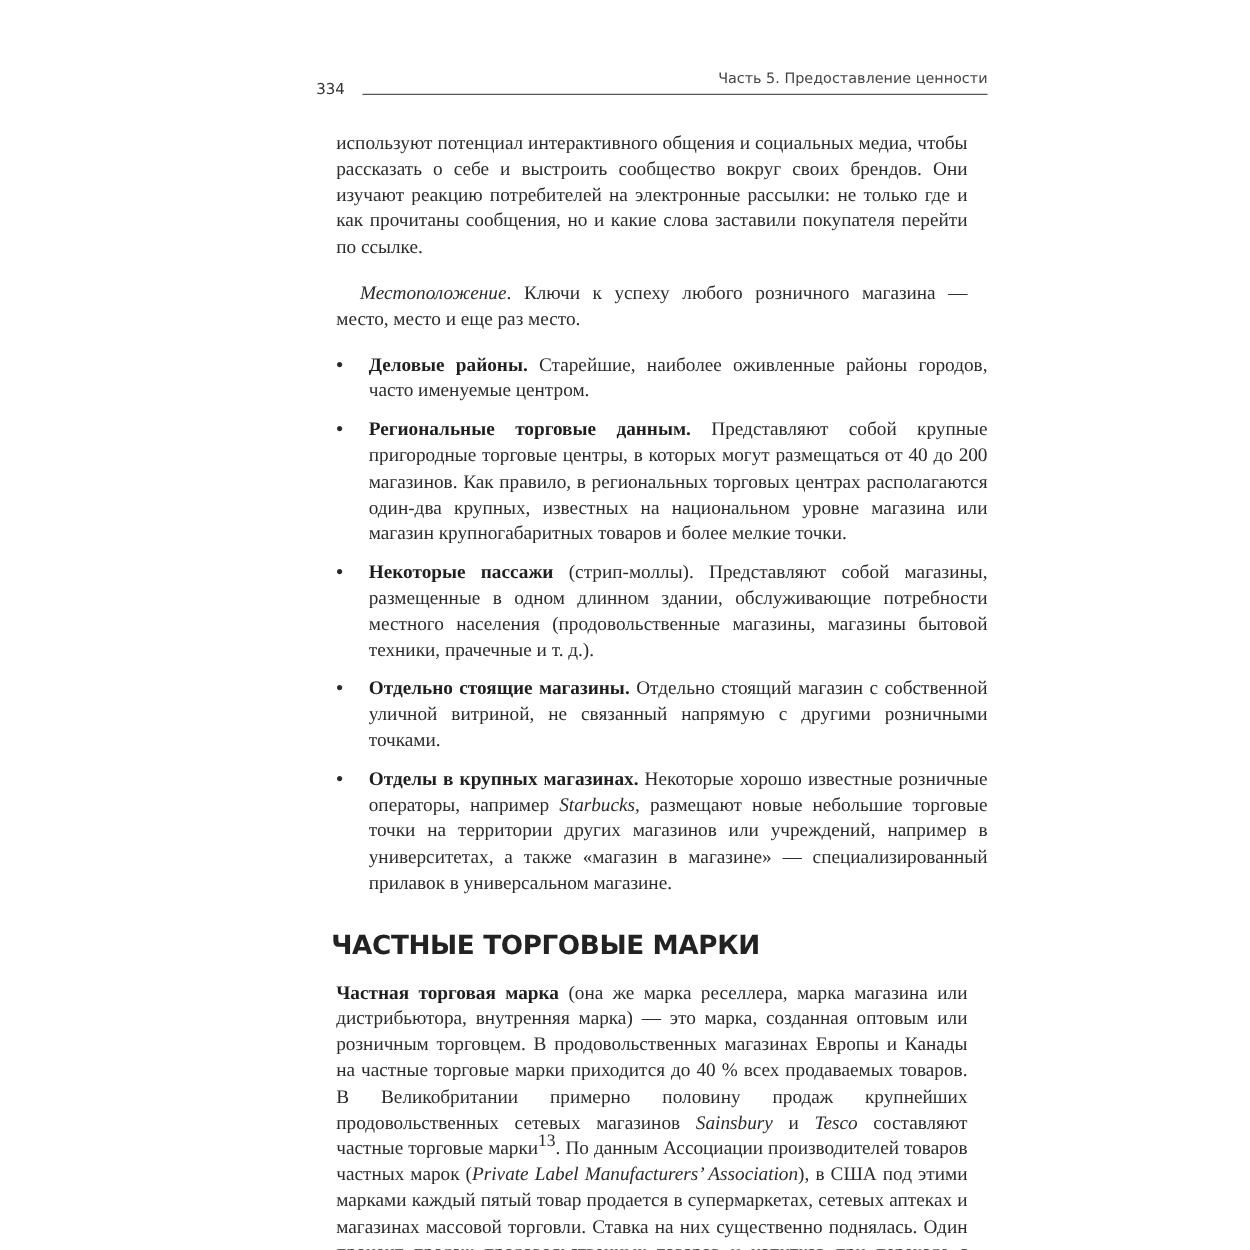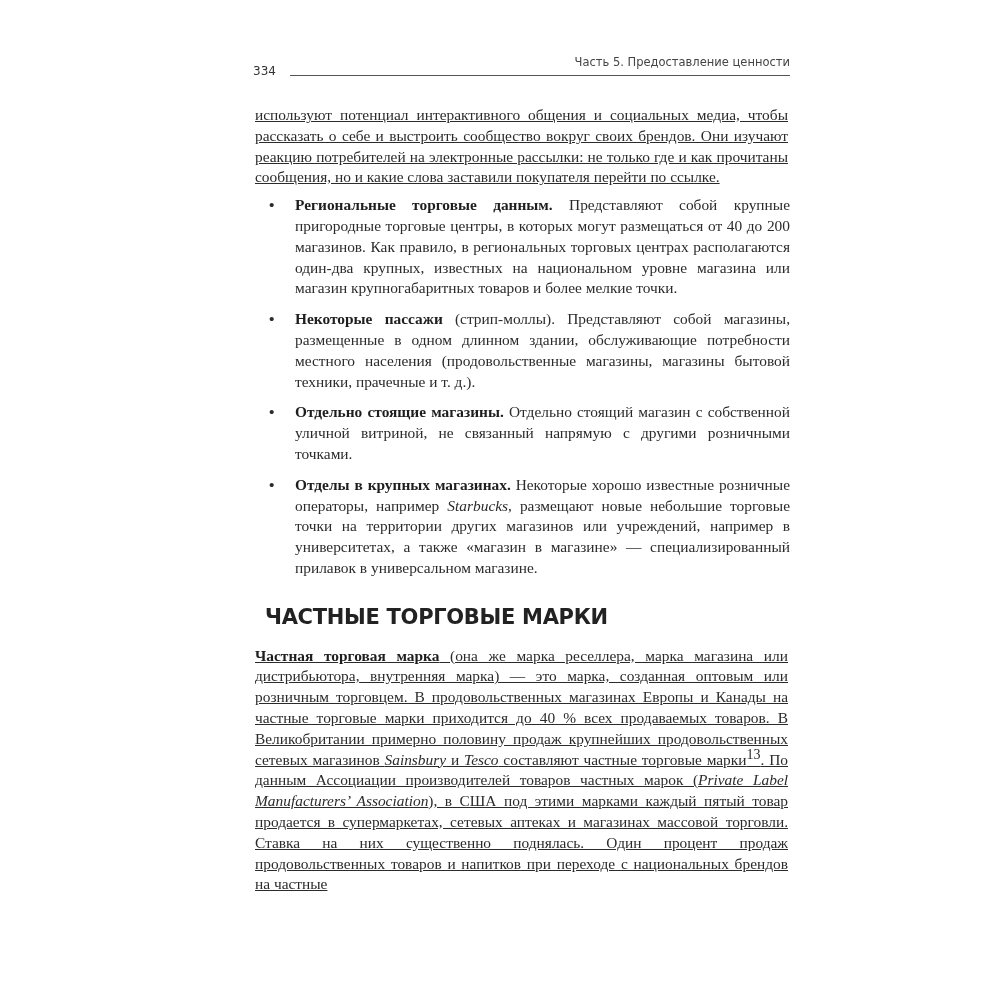--- a/index.html
+++ b/index.html
@@ -3,21 +3,21 @@
 <meta charset="utf-8">
 <style>
   html, body { margin: 0; padding: 0; background: #ffffff; }
   body { width: 1000px; height: 1000px; position: relative; overflow: hidden; color: #2a2a2a; }
   .page { position: absolute; left: 253px; top: 50px; width: 537px; }
   .header { position: relative; height: 28px; text-align: center; }
   .page-num { position: absolute; left: 0; top: 14px; font-family: "DejaVu Sans", sans-serif; font-size: 12px; color: #333; }
   .header-rule { position: absolute; left: 37px; right: 0; top: 25px; border-top: 1px solid #555; }
   .running-head { position: absolute; right: 0; top: 5px; font-family: "DejaVu Sans", sans-serif; font-size: 11.5px; color: #444; margin-left: 32px; }
   .body-text { font-family: "Liberation Serif", serif; font-size: 15.4px; line-height: 20.8px; text-align: justify; color: #2b2b2b; }
-  p { margin: 2px; text-decoration: underline; }
+  p { margin: 16px; }
   .intro { margin-top: 27px; }
   .indent { text-indent: 19px; }
   ul.bullets { list-style: none; margin: 7px 0 0 0; padding: 0 0 0 42px; }
   ul.bullets li { position: relative; margin-bottom: 10px; }
   ul.bullets li::before { content: "•"; position: absolute; left: -26px; top: 0; font-weight: bold; }
   b { font-weight: bold; color: #1e1e1e; }
   i { font-style: italic; }
   h2.section { font-family: "DejaVu Sans", sans-serif; font-weight: bold; font-size: 21px; letter-spacing: -0.3px; margin: 28px 0 18px 12px; color: #222; }
   sup { font-size: 14px; line-height: 0; vertical-align: super; }
 </style>
@@ -26,22 +26,24 @@
 
 <div class="page">
   <div class="header">
     <span class="page-num">334</span>
     <div class="header-rule"></div>
     <span class="running-head">Часть 5. Предоставление ценности</span>
   </div>
 
   <div class="body-text">
     <p class="intro">используют потенциал интерактивного общения и социальных медиа, чтобы рассказать о себе и выстроить сообщество вокруг своих брендов. Они изучают реакцию потребителей на электронные рассылки: не только где и как прочитаны сообщения, но и какие слова заставили покупателя перейти по ссылке.</p>
+    <p class="indent"><i>Местоположение</i><span>. Ключи к успеху любого розничного магазина — место, место и еще раз место.</span></p>
 
     <ul class="bullets">
+      <li><b>Деловые районы.</b><span> Старейшие, наиболее оживленные районы городов, часто именуемые центром.</span></li>
       <li><b>Региональные торговые данным.</b><span> Представляют собой крупные пригородные торговые центры, в которых могут размещаться от 40 до 200 магазинов. Как правило, в региональных торговых центрах располагаются один-два крупных, известных на национальном уровне магазина или магазин крупногабаритных товаров и более мелкие точки.</span></li>
       <li><b>Некоторые пассажи</b><span> (стрип-моллы). Представляют собой магазины, размещенные в одном длинном здании, обслуживающие потребности местного населения (продовольственные магазины, магазины бытовой техники, прачечные и т. д.).</span></li>
       <li><b>Отдельно стоящие магазины.</b><span> Отдельно стоящий магазин с собственной уличной витриной, не связанный напрямую с другими розничными точками.</span></li>
       <li><b>Отделы в крупных магазинах.</b><span> Некоторые хорошо известные розничные операторы, например </span><i>Starbucks</i><span>, размещают новые небольшие торговые точки на территории других магазинов или учреждений, например в университетах, а также «магазин в магазине» — специализированный прилавок в универсальном магазине.</span></li>
     </ul>
 
     <h2 class="section">ЧАСТНЫЕ ТОРГОВЫЕ МАРКИ</h2>
 
     <p><b>Частная торговая марка</b><span> (она же марка реселлера, марка магазина или дистрибьютора, внутренняя марка) — это марка, созданная оптовым или розничным торговцем. В продовольственных магазинах Европы и Канады на частные торговые марки приходится до 40 % всех продаваемых товаров. В Великобритании примерно половину продаж крупнейших продовольственных сетевых магазинов </span><i>Sainsbury</i><span> и </span><i>Tesco</i><span> составляют частные торговые марки</span><sup>13</sup><span>. По данным Ассоциации производителей товаров частных марок (</span><i>Private Label Manufacturers’ Association</i><span>), в США под этими марками каждый пятый товар продается в супермаркетах, сетевых аптеках и магазинах массовой торговли. Ставка на них существенно поднялась. Один процент продаж продовольственных товаров и напитков при переходе с национальных брендов на частные</span></p>
   </div>

